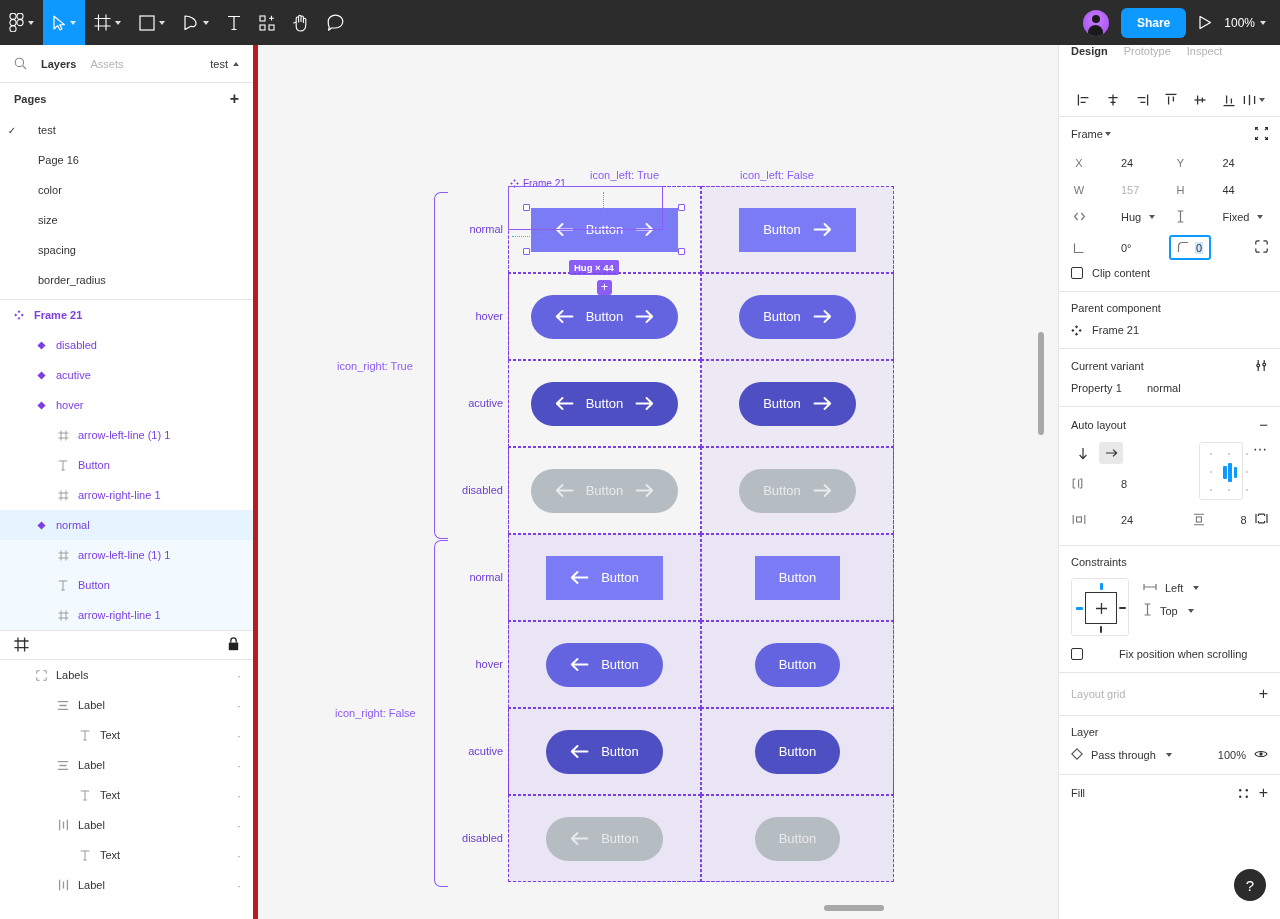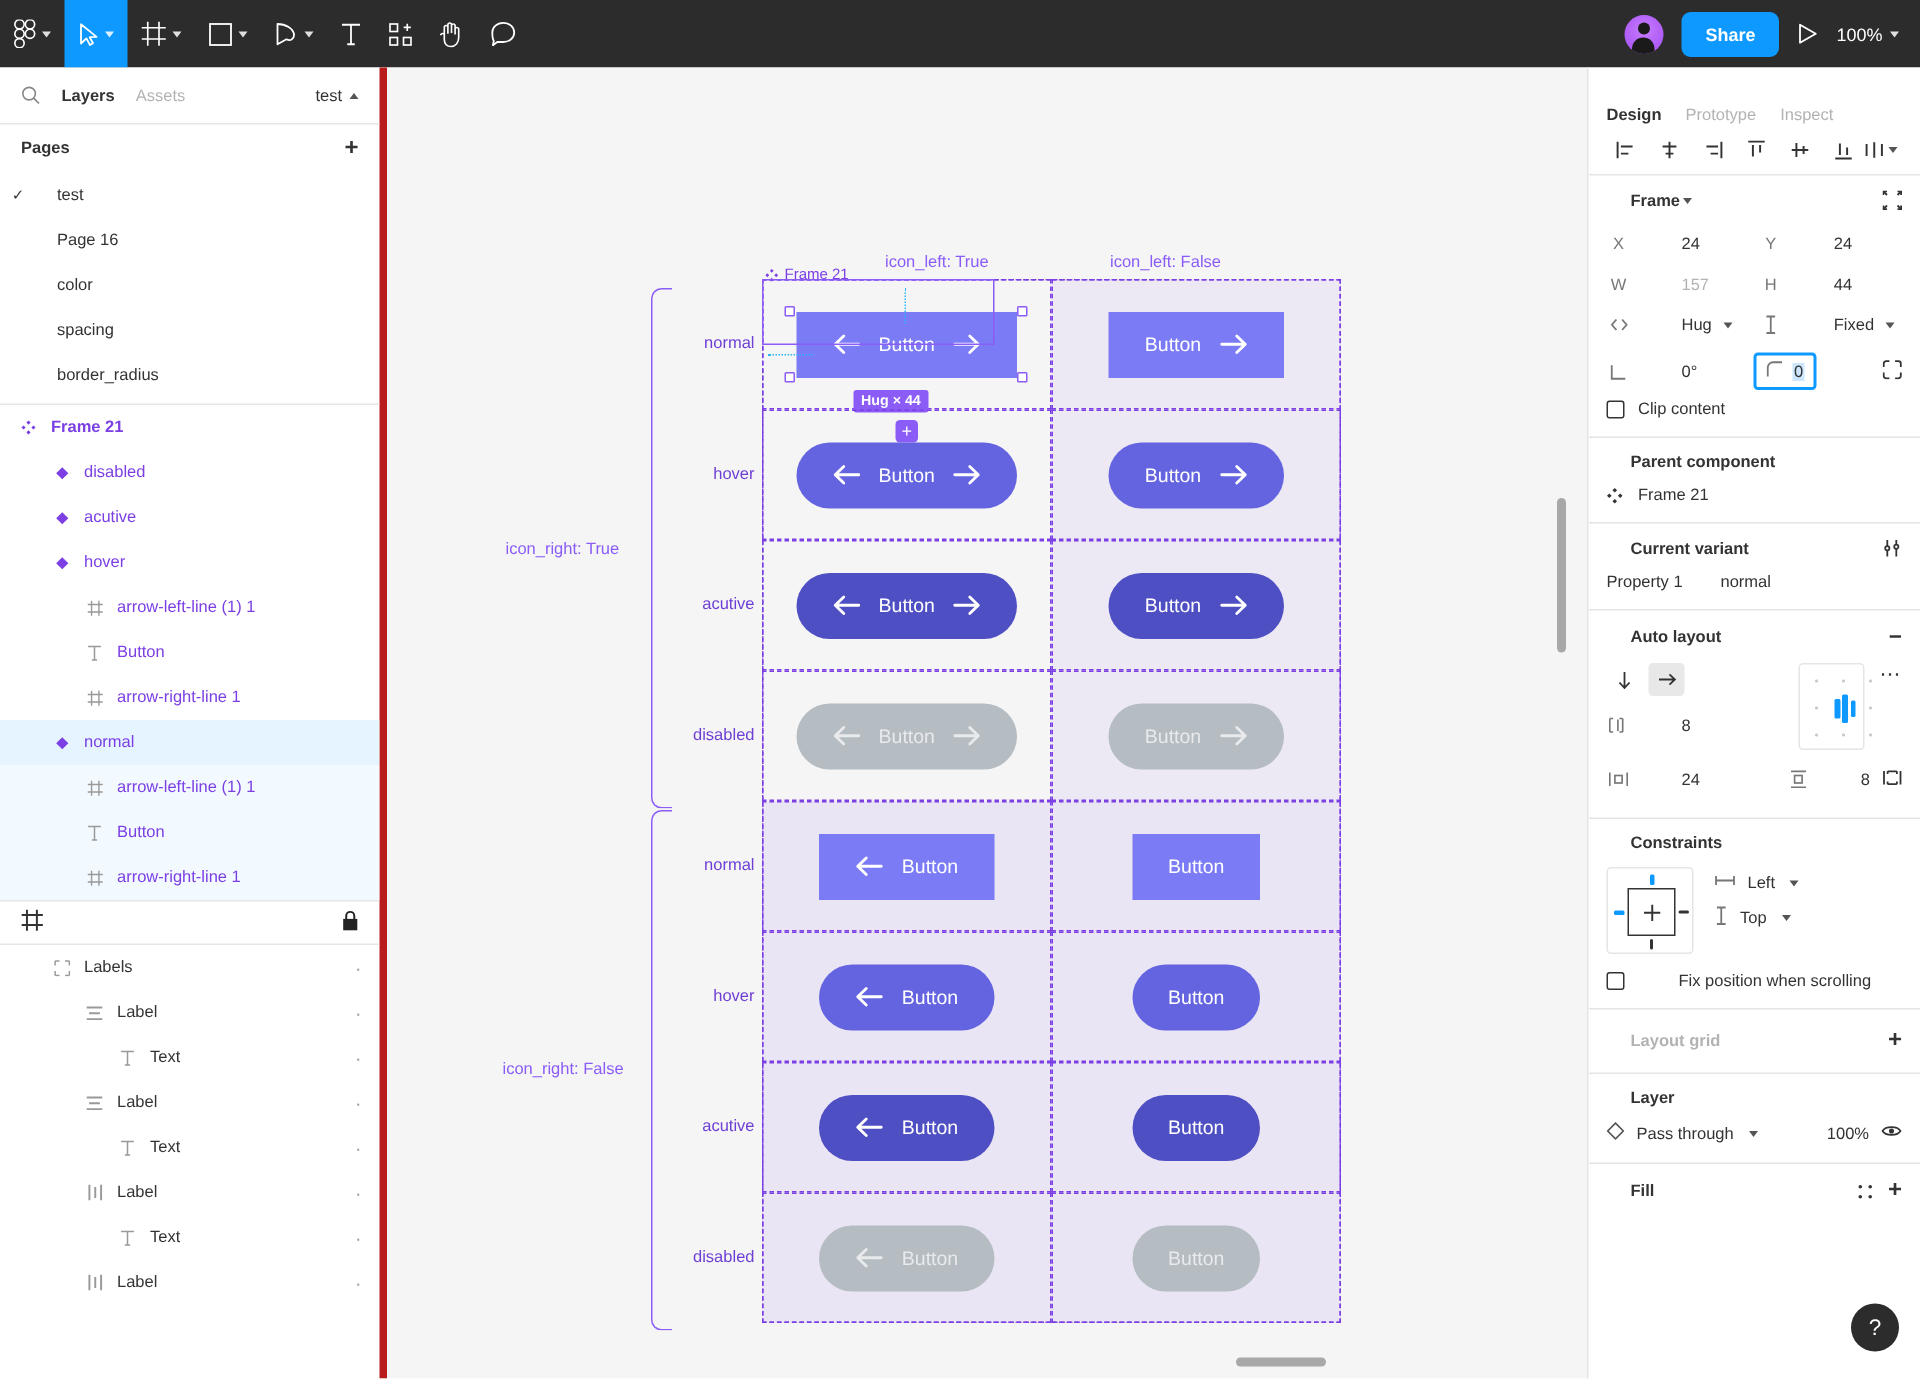--- a/index.html
+++ b/index.html
@@ -149,30 +149,30 @@
   .v-scroll {
     position: absolute; top: 332px; left: 1038px; width: 6px; height: 103px;
     background: #a8a8a8; border-radius: 3px; cursor: pointer; z-index: 20;
   }
 
   
   .right-panel {
     position: absolute; top: 45px; right: 0; width: 222px; height: 874px;
     background: #fff; border-left: 1px solid #e5e5e5; overflow: hidden;
   }
-  .rp-tabs { height: 38px; display:flex; align-items:flex-end; gap:16px; padding: 0 12px; }
+  .rp-tabs { height: 38px; display:flex; align-items:flex-start; gap:16px; padding: 0 12px; }
   .rp-tab { font-size: 11px; color: #b3b3b3; cursor: pointer; }
   .rp-tab.active { color: #333; font-weight: bold; }
   .align-bar {
     height: 34px; display:flex; align-items:center; gap: 0;
     padding: 0 10px; border-bottom: 1px solid #e5e5e5;
   }
   .align-btn { width: 29px; height: 26px; display:flex; align-items:center; justify-content:center; cursor:pointer; }
   .sec { padding: 10px 12px 12px; border-bottom: 1px solid #e5e5e5; }
-  .sec-title { font-size: 11px; font-weight: bold; color: #333; display:flex; align-items:center;margin-left:16px; }
+  .sec-title { font-size: 11px; font-weight: normal; color: #333; display:flex; align-items:center; }
   .sec-title .right { margin-left:auto; display:flex; gap:8px; align-items:center;}
   .fld-grid { display:grid; grid-template-columns: 1fr 1fr; gap: 0px 6px; margin-top: 9px; }
   .fld { display:flex; align-items:center; height: 27px; gap: 6px; font-size: 11px; color:#333; }
   .fld .ic { width: 16px; display:flex; align-items:center; justify-content:center; color:#777; flex:0 0 16px;}
   .fld .val { color: #333; margin-left: 28px; }
   .fld .val.muted { color: #b3b3b3; }
   .fld-box {
     display:flex; align-items:center; gap:6px; height: 25px; padding: 0 6px;
     border: 2px solid #0d99ff; border-radius: 3px; font-size: 11px;
   }
@@ -325,20 +325,24 @@
         <div class="page-row">
           <span class="page-check"></span>
           <span class="page-label">Page 16</span>
         </div>
         <div class="page-row">
           <span class="page-check"></span>
           <span class="page-label">color</span>
         </div>
         <div class="page-row">
           <span class="page-check"></span>
+          <span class="page-label">size</span>
+        </div>
+        <div class="page-row">
+          <span class="page-check"></span>
           <span class="page-label">spacing</span>
         </div>
         <div class="page-row">
           <span class="page-check"></span>
           <span class="page-label">border_radius</span>
         </div>
       </div>
     <div class="pages-divider"></div>
     <div id="layers-list">
         <div class="layer-row">

